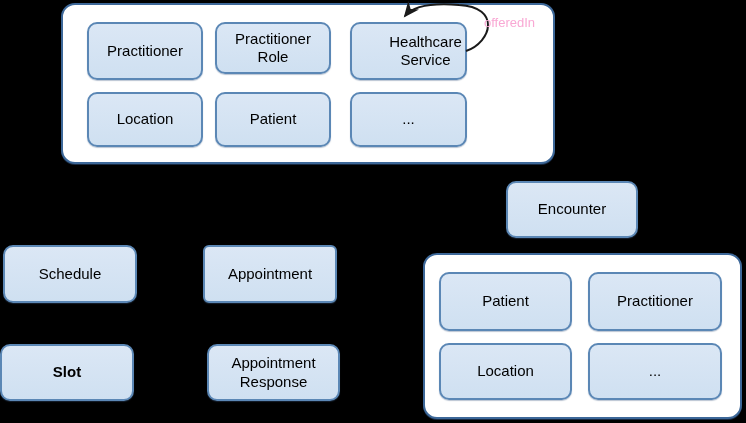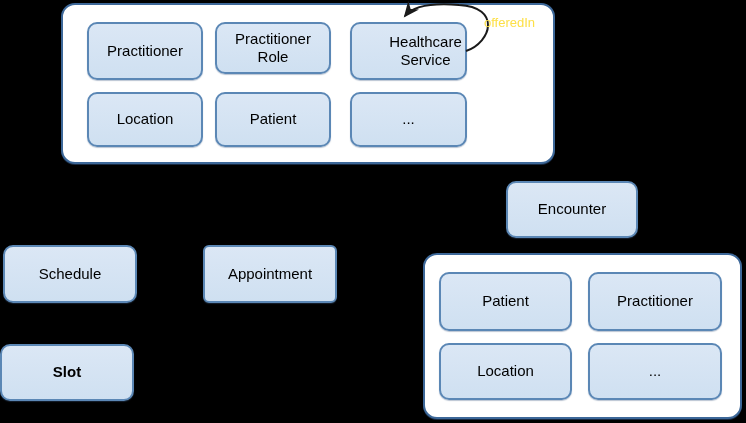--- a/index.html
+++ b/index.html
@@ -37,21 +37,21 @@
     line-height: 1.22;
     color: #000000;
     padding: 2px 6px;
     box-shadow: 0 1px 1px rgba(60,90,130,0.35);
   }
   .loop-label {
     position: absolute;
     left: 484px;
     top: 15px;
     font-size: 13px;
-    color: #fde047;
+    color: #f9a8d4;
     background: transparent;
   }
   svg.overlay {
     position: absolute;
     left: 0;
     top: 0;
     pointer-events: none;
   }
 
   
@@ -99,20 +99,21 @@
       </marker>
     </defs>
     <path d="M 466 51 C 492 42, 501 7, 459 5 C 434 3, 413 6, 405 16" fill="none" stroke="#1a1a1a" stroke-width="2" marker-end="url(#arrowhead)"></path>
   </svg>
   <div class="loop-label">offeredIn</div>
 
   <div class="node n-schedule">Schedule</div>
   <div class="node n-encounter">Encounter</div>
   <div class="node n-appointment">Appointment</div>
   <div class="node n-slot">Slot</div>
+  <div class="node n-appointment-response">Appointment Response</div>
 
   <div class="group g-bottom"></div>
 
   <div class="node n-patient-2">Patient</div>
   <div class="node n-practitioner-2">Practitioner</div>
   <div class="node n-location-2">Location</div>
   <div class="node n-ellipsis-2">...</div>
 
 </div>
 

